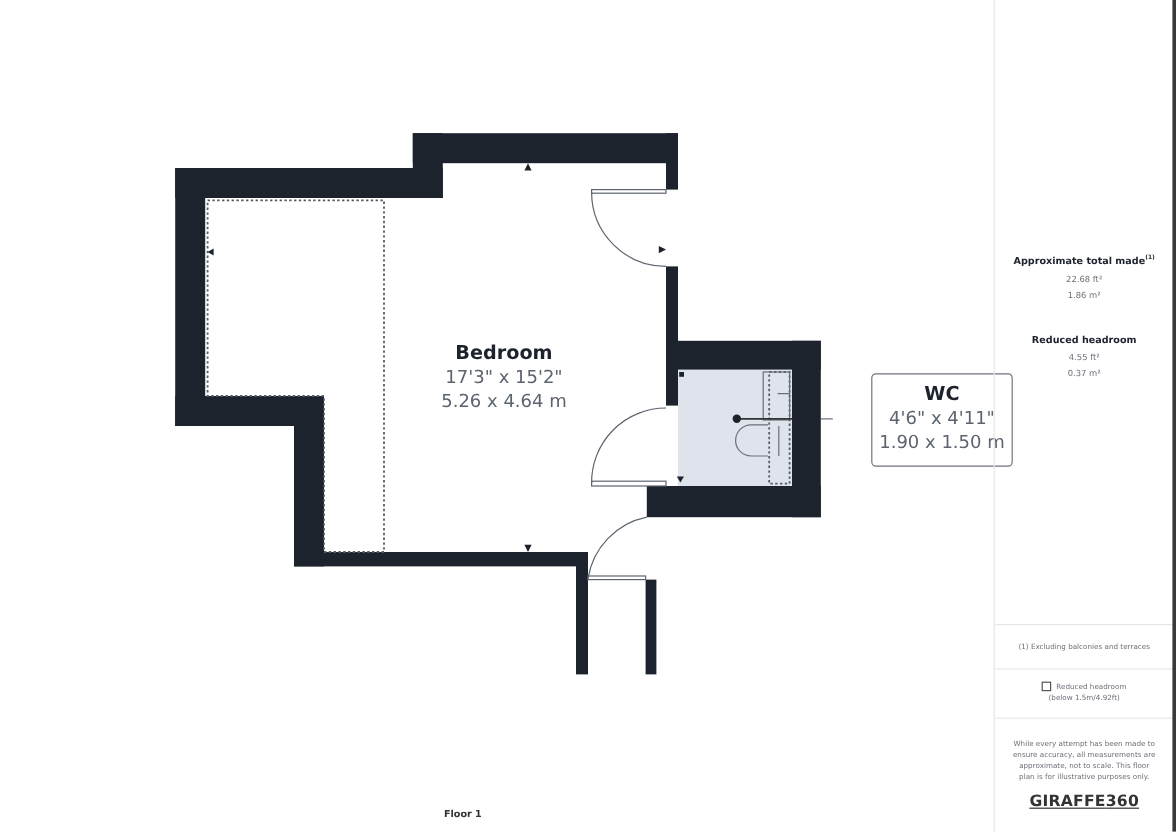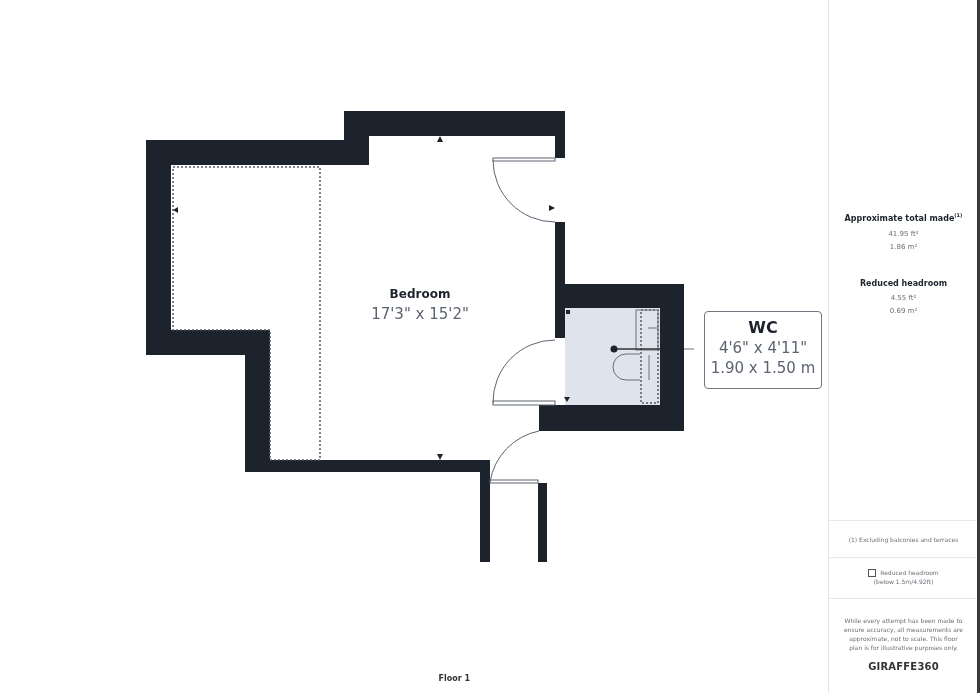--- a/index.html
+++ b/index.html
@@ -4,35 +4,35 @@
 <style>
   html, body { margin:0; padding:0; }
   body { width:980px; height:693px; background:#ffffff; position:relative; overflow:hidden;
          font-family:"DejaVu Sans", sans-serif; color:#1d232d; }
   .plan { position:absolute; left:0; top:0; width:828px; height:693px; }
   .plan svg { position:absolute; left:0; top:0; }
   .label { position:absolute; text-align:center; }
   .room-name { font-weight:bold; color:#1d232d; }
   .dim { color:#5c6470; }
   #bedroom-label { left:330px; top:284px; width:180px; }
-  #bedroom-label .room-name { font-size:12px; line-height:20px;text-align:center; }
+  #bedroom-label .room-name { font-size:16px; line-height:20px;text-align:center; }
   #bedroom-label .dim { font-size:15px; line-height:20px; }
-  #wc-label { left:704px; top:311px; width:118px; height:78px; border:1px solid #6f7680; border-radius:4px; background:#fff; box-sizing:border-box; padding-top:6px; }
+  #wc-label { left:726px; top:311px; width:118px; height:78px; border:1px solid #6f7680; border-radius:4px; background:#fff; box-sizing:border-box; padding-top:6px; }
   #wc-label .room-name { font-size:16px; line-height:20px; }
   #wc-label .dim { font-size:15px; line-height:20px; }
-  .floor-label { position:absolute; left:370px; top:674px; width:100px; text-align:right; font-size:8px; font-weight:bold; color:#333; }
+  .floor-label { position:absolute; left:370px; top:674px; width:100px; text-align:left; font-size:8px; font-weight:bold; color:#333; }
   .side { position:absolute; left:828px; top:0; width:149px; height:693px; border-left:1px solid #e6e6e6; }
   .edge { position:absolute; left:977px; top:0; width:3px; height:693px; background:#3a3a3a; }
   .section { position:absolute; left:0; width:149px; text-align:center; }
   .sec-title { font-size:8px; font-weight:bold; color:#1d232d; }
   .sec-val { font-size:7px; color:#6a6f77; line-height:13px; }
   .divider { position:absolute; left:0; width:149px; height:1px; background:#e8e8e8; }
   .small { font-size:6px; color:#6a6f77; line-height:9px; }
   .legend-box { display:inline-block; width:6px; height:6px; border:1px solid #555; margin-right:4px; vertical-align:middle; }
-  .brand { font-size:10px; font-weight:bold; color:#333; letter-spacing:0.2px; }
+  .brand { font-size:13px; font-weight:bold; color:#333; letter-spacing:0.2px;text-decoration:underline; }
 </style>
 </head>
 <body>
 
 <div class="plan">
   <svg width="828" height="693" viewBox="0 0 828 693">
 
     <rect x="565" y="308" width="96" height="97" fill="#dfe3ec"></rect>
 
     <g fill="#1d232d">
@@ -95,20 +95,21 @@
       <polygon points="567,402 564,397 570,397"></polygon>
       <rect x="566" y="310" width="4" height="4"></rect>
       <polygon points="555,208 549,205 549,211"></polygon>
       <polygon points="173,210 178,207 178,213"></polygon>
     </g>
   </svg>
 
   <div id="bedroom-label" class="label">
     <div class="room-name">Bedroom</div>
     <div class="dim">17'3" x 15'2"</div>
+    <div class="dim">5.26 x 4.64 m</div>
   </div>
 
   <svg width="828" height="693" style="pointer-events:none">
     <line x1="684" y1="349" x2="694" y2="349" stroke="#6f7680" stroke-width="1"></line>
   </svg>
 
   <div id="wc-label" class="label">
     <div class="room-name">WC</div>
     <div class="dim">4'6" x 4'11"</div>
     <div class="dim">1.90 x 1.50 m</div>
@@ -116,29 +117,29 @@
 
   <div class="floor-label">Floor 1</div>
 </div>
 
 <div class="side">
   <div class="section" style="top:212px;">
     <div class="sec-title">
       <span>Approximate total made</span><sup style="font-size:5px">(1)</sup>
     </div>
     <div style="height:5px"></div>
-    <div class="sec-val">41.95 ft²</div>
+    <div class="sec-val">22.68 ft²</div>
     <div class="sec-val">1.86 m²</div>
   </div>
 
   <div class="section" style="top:279px;">
     <div class="sec-title">Reduced headroom</div>
     <div style="height:4px"></div>
     <div class="sec-val">4.55 ft²</div>
-    <div class="sec-val">0.69 m²</div>
+    <div class="sec-val">0.37 m²</div>
   </div>
 
   <div class="divider" style="top:520px;"></div>
   <div class="section small" style="top:535px;">(1) Excluding balconies and terraces</div>
   <div class="divider" style="top:557px;"></div>
 
   <div class="section small" style="top:568px;">
     <div><span class="legend-box"></span><span>Reduced headroom</span></div>
     <div>(below 1.5m/4.92ft)</div>
   </div>

